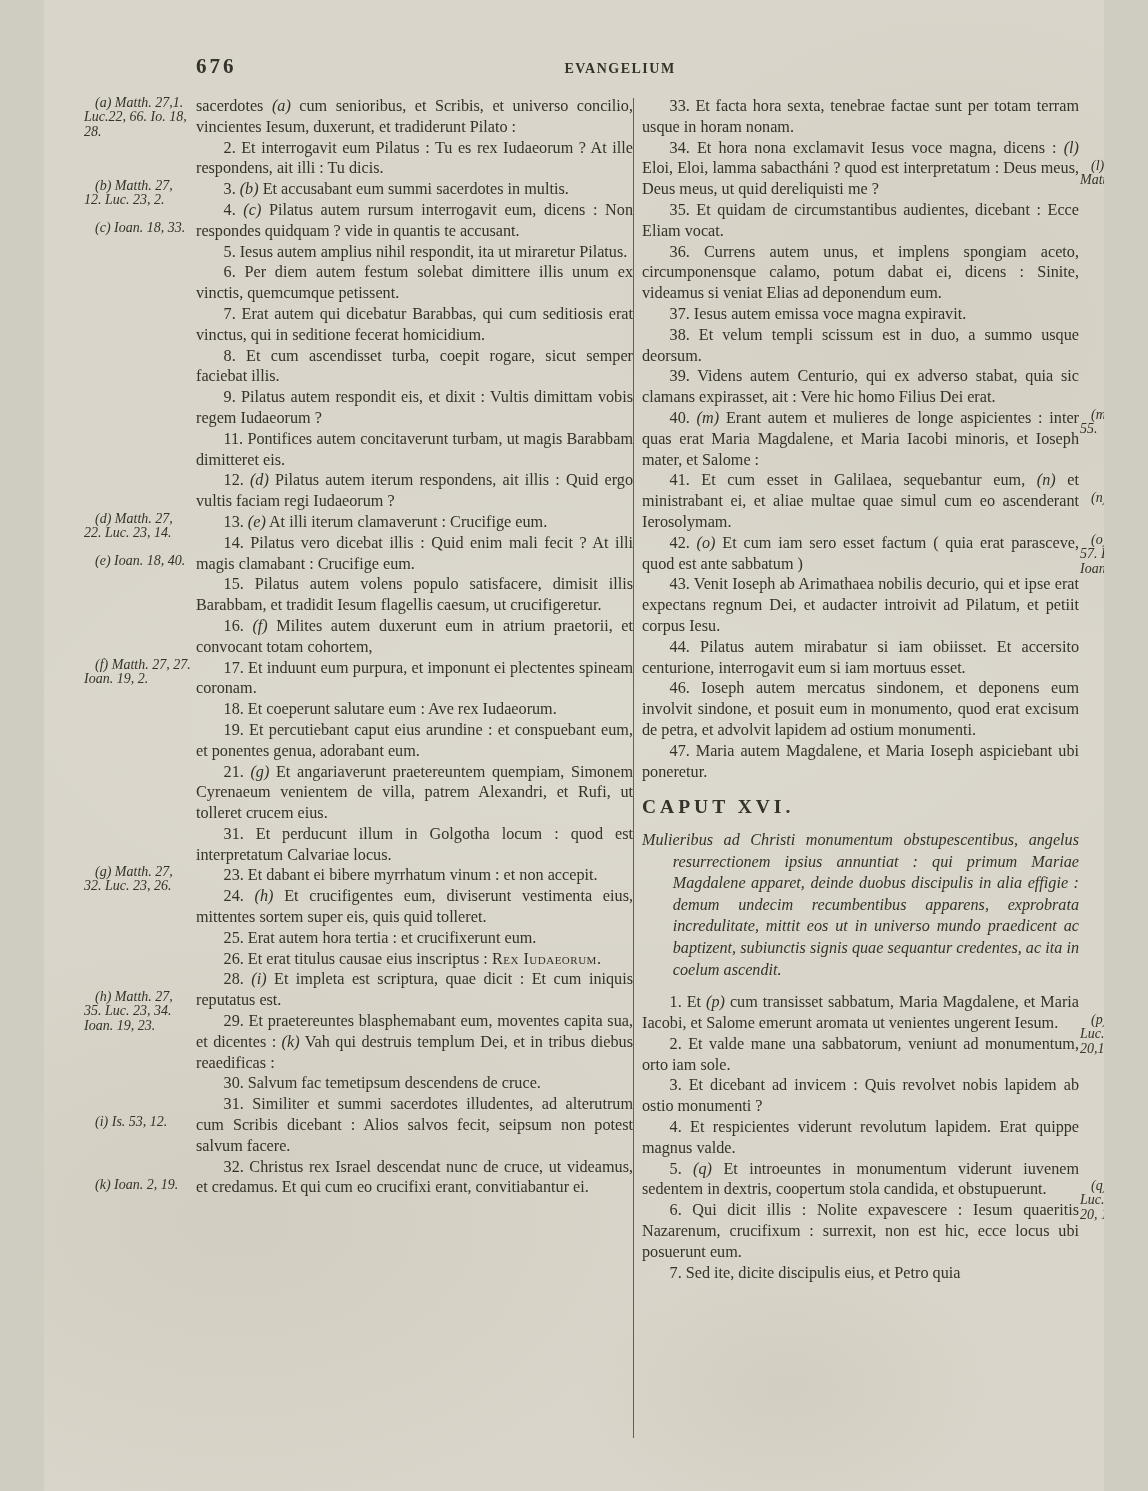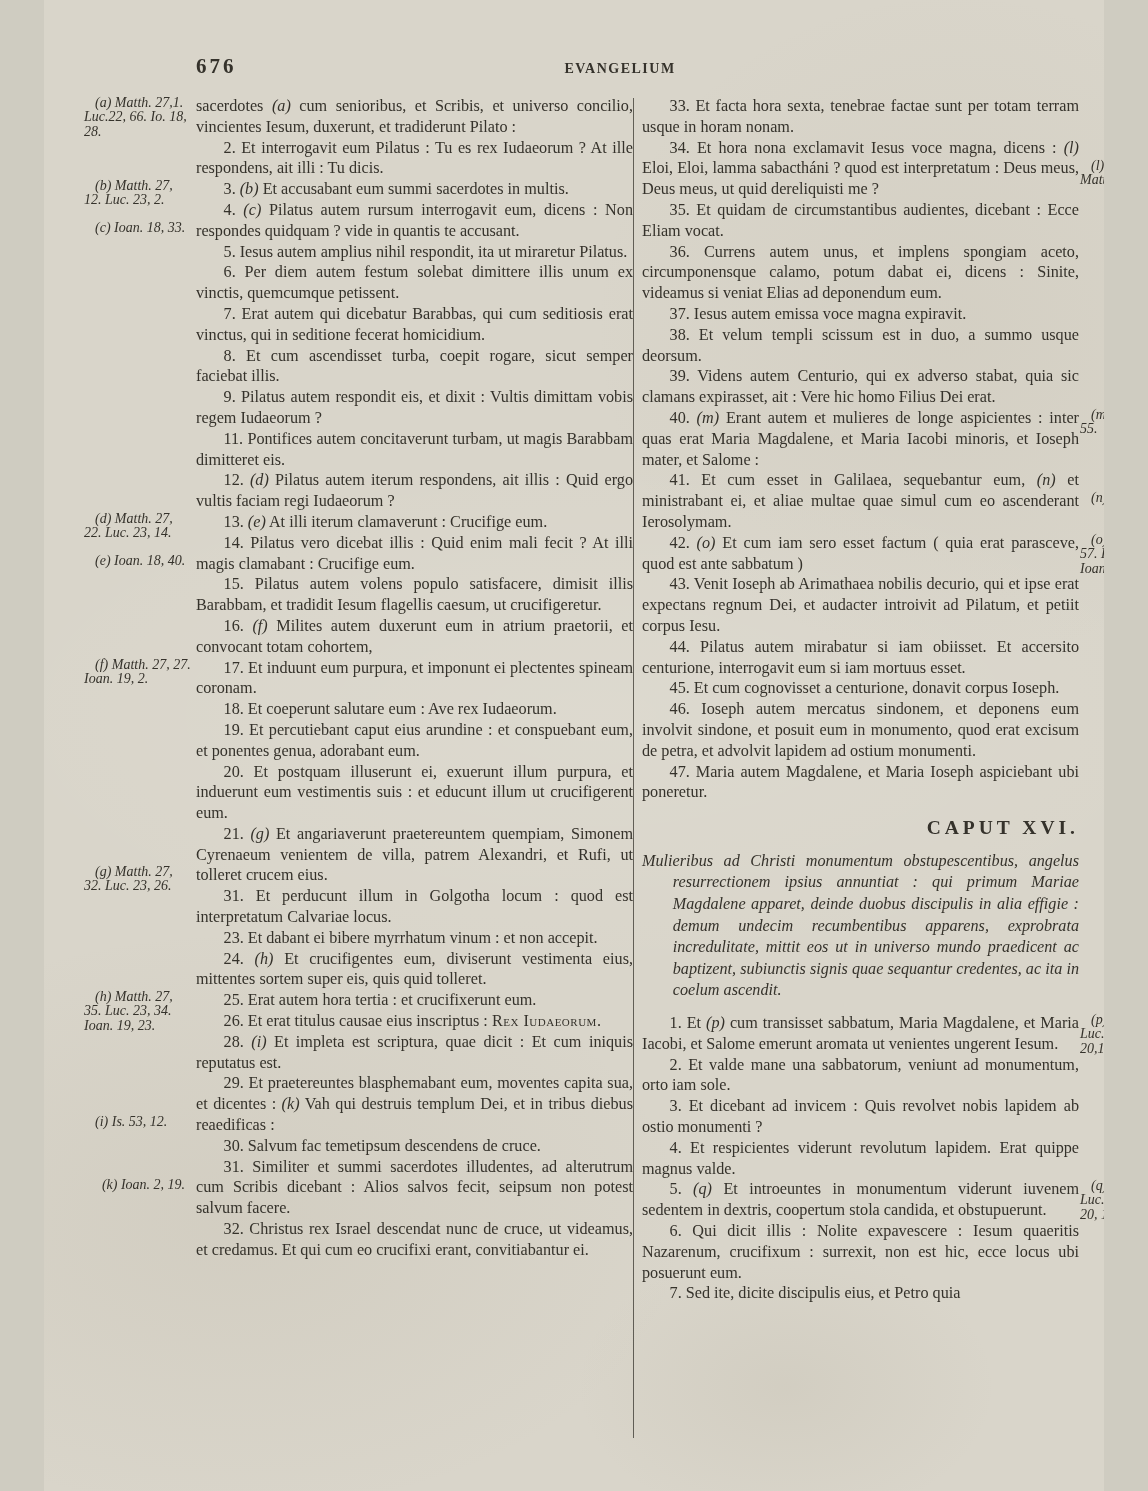--- a/index.html
+++ b/index.html
@@ -47,21 +47,21 @@
     font-size: 16.2px;
     line-height: 20.8px;
     text-align: justify;
   }
   .col-left  { left: 152px; }
   .col-right { left: 598px; }
   .col p { margin: 0; }
   .col p.verse { text-indent: 1.7em; }
   .col p.continuation { text-indent: 0; }
   .col p.heading {
-    text-align: right;
+    text-align: left;
     text-indent: 0;
     font-weight: bold;
     font-size: 19.5px;
     letter-spacing: 4px;
     margin: 15px 0 12px 0;
   }
   .col p.argument {
     font-style: italic;
     padding-left: 1.9em;
     text-indent: -1.9em;
@@ -110,21 +110,20 @@
       <p class="verse" id="c15_9">9. Pilatus autem respondit eis, et dixit : Vultis dimittam vobis regem Iudaeorum ?</p>
       <p class="verse" id="c15_11">11. Pontifices autem concitaverunt turbam, ut magis Barabbam dimitteret eis.</p>
       <p class="verse" id="c15_12">12. <i>(d)</i> Pilatus autem iterum respondens, ait illis : Quid ergo vultis faciam regi Iudaeorum ?</p>
       <p class="verse" id="c15_13">13. <i>(e)</i> At illi iterum clamaverunt : Crucifige eum.</p>
       <p class="verse" id="c15_14">14. Pilatus vero dicebat illis : Quid enim mali fecit ? At illi magis clamabant : Crucifige eum.</p>
       <p class="verse" id="c15_15">15. Pilatus autem volens populo satisfacere, dimisit illis Barabbam, et tradidit Iesum flagellis caesum, ut crucifigeretur.</p>
       <p class="verse" id="c15_16">16. <i>(f)</i> Milites autem duxerunt eum in atrium praetorii, et convocant totam cohortem,</p>
       <p class="verse" id="c15_17">17. Et induunt eum purpura, et imponunt ei plectentes spineam coronam.</p>
       <p class="verse" id="c15_18">18. Et coeperunt salutare eum : Ave rex Iudaeorum.</p>
       <p class="verse" id="c15_19">19. Et percutiebant caput eius arundine : et conspuebant eum, et ponentes genua, adorabant eum.</p>
-      <p class="verse" id="c15_20">20. Et postquam illuserunt ei, exuerunt illum purpura, et induerunt eum vestimentis suis : et educunt illum ut crucifigerent eum.</p>
       <p class="verse" id="c15_21">21. <i>(g)</i> Et angariaverunt praetereuntem quempiam, Simonem Cyrenaeum venientem de villa, patrem Alexandri, et Rufi, ut tolleret crucem eius.</p>
       <p class="verse" id="c15_22">31. Et perducunt illum in Golgotha locum : quod est interpretatum Calvariae locus.</p>
       <p class="verse" id="c15_23">23. Et dabant ei bibere myrrhatum vinum : et non accepit.</p>
       <p class="verse" id="c15_24">24. <i>(h)</i> Et crucifigentes eum, diviserunt vestimenta eius, mittentes sortem super eis, quis quid tolleret.</p>
       <p class="verse" id="c15_25">25. Erat autem hora tertia : et crucifixerunt eum.</p>
       <p class="verse" id="c15_26">26. Et erat titulus causae eius inscriptus : <span class="sc">Rex Iudaeorum</span>.</p>
       <p class="verse" id="c15_28">28. <i>(i)</i> Et impleta est scriptura, quae dicit : Et cum iniquis reputatus est.</p>
       <p class="verse" id="c15_29">29. Et praetereuntes blasphemabant eum, moventes capita sua, et dicentes : <i>(k)</i> Vah qui destruis templum Dei, et in tribus diebus reaedificas :</p>
       <p class="verse" id="c15_30">30. Salvum fac temetipsum descendens de cruce.</p>
       <p class="verse" id="c15_31">31. Similiter et summi sacerdotes illudentes, ad alterutrum cum Scribis dicebant : Alios salvos fecit, seipsum non potest salvum facere.</p>
@@ -136,21 +135,20 @@
       <p class="verse" id="c15_35">35. Et quidam de circumstantibus audientes, dicebant : Ecce Eliam vocat.</p>
       <p class="verse" id="c15_36">36. Currens autem unus, et implens spongiam aceto, circumponensque calamo, potum dabat ei, dicens : Sinite, videamus si veniat Elias ad deponendum eum.</p>
       <p class="verse" id="c15_37">37. Iesus autem emissa voce magna expiravit.</p>
       <p class="verse" id="c15_38">38. Et velum templi scissum est in duo, a summo usque deorsum.</p>
       <p class="verse" id="c15_39">39. Videns autem Centurio, qui ex adverso stabat, quia sic clamans expirasset, ait : Vere hic homo Filius Dei erat.</p>
       <p class="verse" id="c15_40">40. <i>(m)</i> Erant autem et mulieres de longe aspicientes : inter quas erat Maria Magdalene, et Maria Iacobi minoris, et Ioseph mater, et Salome :</p>
       <p class="verse" id="c15_41">41. Et cum esset in Galilaea, sequebantur eum, <i>(n)</i> et ministrabant ei, et aliae multae quae simul cum eo ascenderant Ierosolymam.</p>
       <p class="verse" id="c15_42">42. <i>(o)</i> Et cum iam sero esset factum ( quia erat parasceve, quod est ante sabbatum )</p>
       <p class="verse" id="c15_43">43. Venit Ioseph ab Arimathaea nobilis decurio, qui et ipse erat expectans regnum Dei, et audacter introivit ad Pilatum, et petiit corpus Iesu.</p>
       <p class="verse" id="c15_44">44. Pilatus autem mirabatur si iam obiisset. Et accersito centurione, interrogavit eum si iam mortuus esset.</p>
-      <p class="verse" id="c15_45">45. Et cum cognovisset a centurione, donavit corpus Ioseph.</p>
       <p class="verse" id="c15_46">46. Ioseph autem mercatus sindonem, et deponens eum involvit sindone, et posuit eum in monumento, quod erat excisum de petra, et advolvit lapidem ad ostium monumenti.</p>
       <p class="verse" id="c15_47">47. Maria autem Magdalene, et Maria Ioseph aspiciebant ubi poneretur.</p>
       <p class="heading" id="c16_head">CAPUT XVI.</p>
       <p class="argument" id="c16_arg">Mulieribus ad Christi monumentum obstupescentibus, angelus resurrectionem ipsius annuntiat : qui primum Mariae Magdalene apparet, deinde duobus discipulis in alia effigie : demum undecim recumbentibus apparens, exprobrata incredulitate, mittit eos ut in universo mundo praedicent ac baptizent, subiunctis signis quae sequantur credentes, ac ita in coelum ascendit.</p>
       <p class="verse" id="c16_1">1. Et <i>(p)</i> cum transisset sabbatum, Maria Magdalene, et Maria Iacobi, et Salome emerunt aromata ut venientes ungerent Iesum.</p>
       <p class="verse" id="c16_2">2. Et valde mane una sabbatorum, veniunt ad monumentum, orto iam sole.</p>
       <p class="verse" id="c16_3">3. Et dicebant ad invicem : Quis revolvet nobis lapidem ab ostio monumenti ?</p>
       <p class="verse" id="c16_4">4. Et respicientes viderunt revolutum lapidem. Erat quippe magnus valde.</p>
       <p class="verse" id="c16_5">5. <i>(q)</i> Et introeuntes in monumentum viderunt iuvenem sedentem in dextris, coopertum stola candida, et obstupuerunt.</p>
       <p class="verse" id="c16_6">6. Qui dicit illis : Nolite expavescere : Iesum quaeritis Nazarenum, crucifixum : surrexit, non est hic, ecce locus ubi posuerunt eum.</p>
@@ -158,20 +156,20 @@
     </div>
 <div class="margin-note side-left" style="top: 96px;">(a) Matth. 27,1. Luc.22, 66. Io. 18, 28.</div>
     <div class="margin-note side-left" style="top: 179px;">(b) Matth. 27, 12. Luc. 23, 2.</div>
     <div class="margin-note side-left" style="top: 220.8px;">(c) Ioan. 18, 33.</div>
     <div class="margin-note side-left" style="top: 512px;">(d) Matth. 27, 22. Luc. 23, 14.</div>
     <div class="margin-note side-left" style="top: 554px;">(e) Ioan. 18, 40.</div>
     <div class="margin-note side-left" style="top: 658px;">(f) Matth. 27, 27. Ioan. 19, 2.</div>
     <div class="margin-note side-left" style="top: 865px;">(g) Matth. 27, 32. Luc. 23, 26.</div>
     <div class="margin-note side-left" style="top: 990px;">(h) Matth. 27, 35. Luc. 23, 34. Ioan. 19, 23.</div>
     <div class="margin-note side-left" style="top: 1115px;">(i) Is. 53, 12.</div>
-    <div class="margin-note side-left" style="top: 1177.8px; text-align: center;">(k) Ioan. 2, 19.</div>
+    <div class="margin-note side-left" style="top: 1177.8px;">(k) Ioan. 2, 19.</div>
     <div class="margin-note side-right" style="top: 158.8px;">(l) Ps. 21, 2. Matth. 27,46.</div>
     <div class="margin-note side-right" style="top: 408px;">(m) Matth. 27, 55.</div>
     <div class="margin-note side-right" style="top: 490.8px;">(n) Luc. 8, 2.</div>
     <div class="margin-note side-right" style="top: 533px;">(o) Matth. 27, 57. Luc. 23, 50. Ioan. 19, 38.</div>
     <div class="margin-note side-right" style="top: 1013px;">(p) Matth. 28,1. Luc.24, 1. Ioan. 20,1.</div>
     <div class="margin-note side-right" style="top: 1179px;">(q) Matth. 28,5. Luc. 24, 4. Ioan. 20, 12.</div>
   </div>
 
 </body></html>

